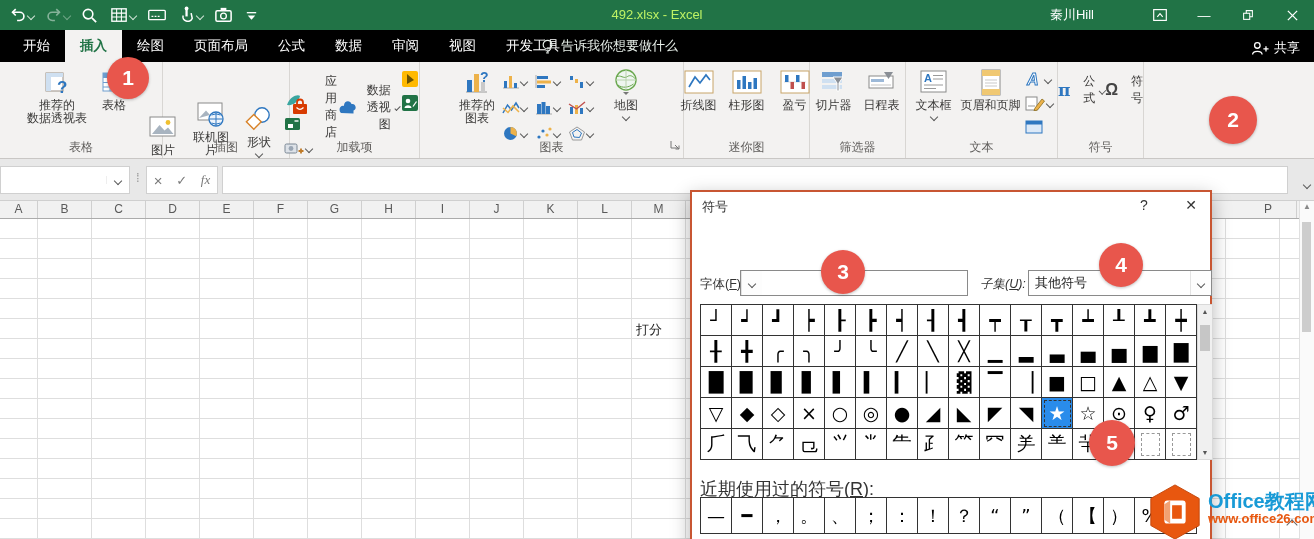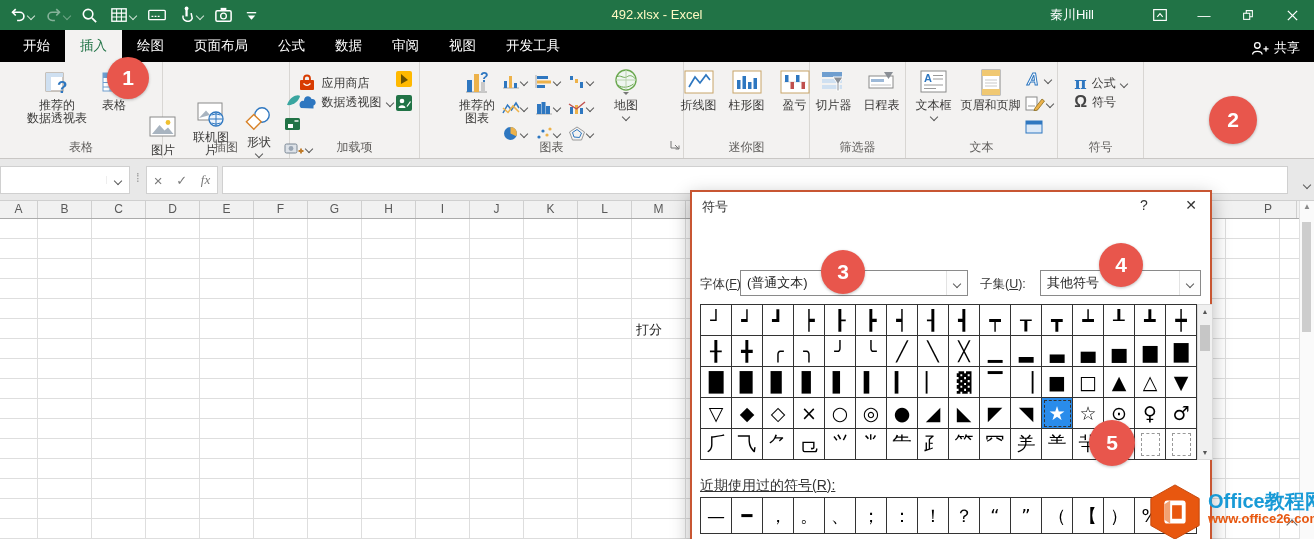--- a/index.html
+++ b/index.html
@@ -5,45 +5,45 @@
   html,body{margin:0;padding:0;}
   body{width:1314px;height:539px;overflow:hidden;position:relative;background:#fff;
        font-family:"Liberation Sans","DejaVu Sans",sans-serif;-webkit-font-smoothing:antialiased;}
   
   .titlebar{position:absolute;left:0;top:0;width:1314px;height:30px;background:#217346;z-index:10;}
   .tabrow{position:absolute;left:0;top:30px;width:1314px;height:32px;background:#000000;z-index:10;}
   .circuit{position:absolute;left:0;top:0;width:1314px;height:62px;z-index:1;pointer-events:none;}
   .qa{position:absolute;left:8px;top:0;height:30px;display:flex;align-items:center;gap:10px;z-index:12;}
   .qa .qbtn{display:flex;align-items:center;height:26px;}
   .title-text{position:absolute;left:0;top:0;width:100%;height:30px;line-height:30px;text-align:center;
-      color:#fef9c3;font-size:13px;z-index:11;}
+      color:#bef264;font-size:13px;z-index:11;}
   .user-name{position:absolute;right:220px;top:0;height:30px;line-height:30px;color:#fff;font-size:13px;z-index:12;}
   .winbtns{position:absolute;right:0;top:0;height:30px;display:flex;z-index:12;}
   .winbtn{width:44px;height:30px;display:flex;align-items:center;justify-content:center;color:#fff;font-size:13px;}
   
   .tabs{position:absolute;left:8px;top:0;height:32px;display:flex;z-index:12;}
   .rtab{padding:0 15px;height:32px;line-height:32px;color:#fff;font-size:13.5px;cursor:default;}
-  .rtab.active{background:#f3f2f1;color:#217346;font-weight:normal;}
+  .rtab.active{background:#f3f2f1;color:#217346;font-weight:bold;}
   .tellme{position:absolute;left:540px;top:0;height:32px;display:flex;align-items:center;gap:6px;color:#e8f0ea;font-size:13px;z-index:12;}
   .share{position:absolute;right:14px;top:34px;height:28px;display:flex;align-items:center;gap:5px;color:#fff;font-size:13px;z-index:12;}
   
   .ribbon{position:absolute;left:0;top:62px;width:1314px;height:96px;background:#f3f2f1;
       border-bottom:1px solid #c9c7c5;display:flex;z-index:9;}
   .group{position:relative;height:100%;border-right:1px solid #d8d6d3;display:flex;align-items:flex-start;
       justify-content:center;gap:2px;padding-top:3px;box-sizing:border-box;flex:none;}
   .group-label{position:absolute;bottom:2px;left:0;width:100%;text-align:center;font-size:12px;color:#5f5d5b;}
   .btn-large{display:flex;flex-direction:column;align-items:center;padding:1px 2px;min-width:42px;}
   .btn-large .ic{height:32px;display:flex;align-items:center;justify-content:center;}
   .btn-large .lb{font-size:12px;line-height:13px;text-align:center;white-space:pre-line;color:#3b3a39;margin-top:1px;}
   .chev-sm{width:5px;height:5px;border-right:1.4px solid #5a5a5a;border-bottom:1.4px solid #5a5a5a;
       transform:rotate(45deg);display:inline-block;margin-top:2px;}
   .chev-up{width:7px;height:7px;border-left:1.5px solid #666;border-top:1.5px solid #666;transform:rotate(45deg);display:inline-block;}
   .stack{display:flex;flex-direction:column;gap:4px;padding-top:4px;}
   .stack .sbtn{display:flex;align-items:center;gap:2px;height:20px;}
-  .rows{display:flex;flex-direction:column;padding-top:8px;}
+  .rows{display:flex;padding-top:8px;text-align:right;}
   .row-btn{display:flex;align-items:center;gap:5px;font-size:12px;color:#3b3a39;}
   .chartgrid{display:grid;grid-template-columns:repeat(3,33px);grid-auto-rows:26px;padding-top:3px;}
   .cg-cell{display:flex;align-items:center;gap:1px;}
   .launcher{position:absolute;right:3px;bottom:4px;}
   .collapse{position:absolute;right:18px;bottom:6px;z-index:13;}
   
   .fbar{position:absolute;left:0;top:158px;width:1314px;height:42px;background:#e8e8e8;border-bottom:1px solid #cfcfcf;z-index:5;}
   .namebox{position:absolute;left:0;top:8px;width:130px;height:28px;background:#fff;border:1px solid #d0d0d0;
       box-sizing:border-box;display:flex;align-items:center;}
   .namebox .nv{flex:1;}
@@ -85,21 +85,21 @@
   .symgrid{position:absolute;left:8px;top:112px;display:grid;grid-template-columns:repeat(16,31px);
       border-top:1px solid #333;border-left:1px solid #333;}
   .sym{width:31px;height:31px;border-right:1px solid #333;border-bottom:1px solid #333;box-sizing:border-box;
       display:flex;align-items:center;justify-content:center;font-size:19px;color:#000;
       font-family:"DejaVu Sans","Liberation Sans",sans-serif;background:#fff;}
   .sym.sel{background:#2a8ceb;color:#fff;outline:1px dashed #333;outline-offset:-3px;}
   .sym.notdef::after{content:"";width:17px;height:21px;border:1px dashed #999;}
   .gsb{position:absolute;left:505px;top:112px;width:16px;height:156px;background:#f0f0f0;border:1px solid #d9d9d9;box-sizing:border-box;}
   .gsb .a{position:absolute;left:0;width:14px;text-align:center;font-size:7px;color:#555;}
   .gsb .th{position:absolute;left:2px;top:20px;width:10px;height:26px;background:#c6c6c6;}
-  .recent-label{position:absolute;left:8px;top:285px;font-size:14px;color:#333;text-decoration:underline;}
+  .recent-label{position:absolute;left:8px;top:285px;font-size:18px;color:#333;}
   .recentrow{position:absolute;left:8px;top:305px;display:grid;grid-template-columns:repeat(16,31px);
       border-top:1px solid #333;border-left:1px solid #333;}
   .rcell{width:31px;height:36px;border-right:1px solid #333;border-bottom:1px solid #333;box-sizing:border-box;
       display:flex;align-items:center;justify-content:center;font-size:18px;color:#000;background:#fff;
       font-family:"DejaVu Sans","Liberation Sans",sans-serif;}
   
   .badge{position:absolute;border-radius:50%;background:#e8564c;color:#fff;display:flex;align-items:center;
       justify-content:center;font-size:21px;font-weight:bold;z-index:90;box-shadow:0 1px 3px rgba(0,0,0,.25);}
   
   .wm{position:absolute;left:1146px;top:483px;z-index:95;display:flex;align-items:flex-start;}
@@ -208,20 +208,27 @@
       <div class="rtab">开始</div>
       <div class="rtab active">插入</div>
       <div class="rtab">绘图</div>
       <div class="rtab">页面布局</div>
       <div class="rtab">公式</div>
       <div class="rtab">数据</div>
       <div class="rtab">审阅</div>
       <div class="rtab">视图</div>
       <div class="rtab">开发工具</div>
     </div>
+  <div class="tellme">
+    <svg width="15" height="17" viewBox="0 0 16 18">
+        <circle cx="8" cy="7" r="4.6" fill="none" stroke="#e8f0ea" stroke-width="1.3"></circle>
+        <path d="M6 13.5 h4 M6.6 15.8 h2.8" stroke="#e8f0ea" stroke-width="1.2"></path>
+      </svg>
+    <span>告诉我你想要做什么</span>
+  </div>
 </div>
 <div class="share">
   <svg width="19" height="19" viewBox="0 0 22 22">
       <circle cx="8.5" cy="7.5" r="3.2" fill="none" stroke="#fff" stroke-width="1.5"></circle>
       <path d="M3 18 c0 -5 11 -5 11 0" fill="none" stroke="#fff" stroke-width="1.5"></path>
       <path d="M15.5 11.5 h6 M18.5 8.5 v6" stroke="#fff" stroke-width="1.5"></path>
     </svg>
   <span>共享</span>
 </div>
 
@@ -686,27 +693,26 @@
   <div class="arr">▲</div>
   <div class="thumb"></div>
 </div>
 
 <div class="dialog">
   <div class="dtitle">符号</div>
   <div class="dhelp">?</div>
   <div class="dclose">✕</div>
   <div class="dlabel hotkey" style="left:8px;top:84px;">字体(<u>F</u>):</div>
   <div class="combo" style="left:48px;top:78px;width:228px;">
-    <span class="cv">(普通文本)</span>
     <span class="cbtn">
         <span class="chev-sm"></span>
       </span>
   </div>
-  <div class="dlabel hotkey" style="left:288px;top:84px;">子集(<u>U</u>):</div>
-  <div class="combo" style="left:336px;top:78px;width:161px;margin-left:12px;">
+  <div class="dlabel hotkey" style="left:288px;top:84px;font-style:italic;">子集(<u>U</u>):</div>
+  <div class="combo" style="left:336px;top:78px;width:184px;">
     <span class="cv">其他符号</span>
     <span class="cbtn">
         <span class="chev-sm"></span>
       </span>
   </div>
   <div class="symgrid" id="symgrid">
       <div class="sym">┘</div>
       <div class="sym">┙</div>
       <div class="sym">┛</div>
       <div class="sym">┝</div>

